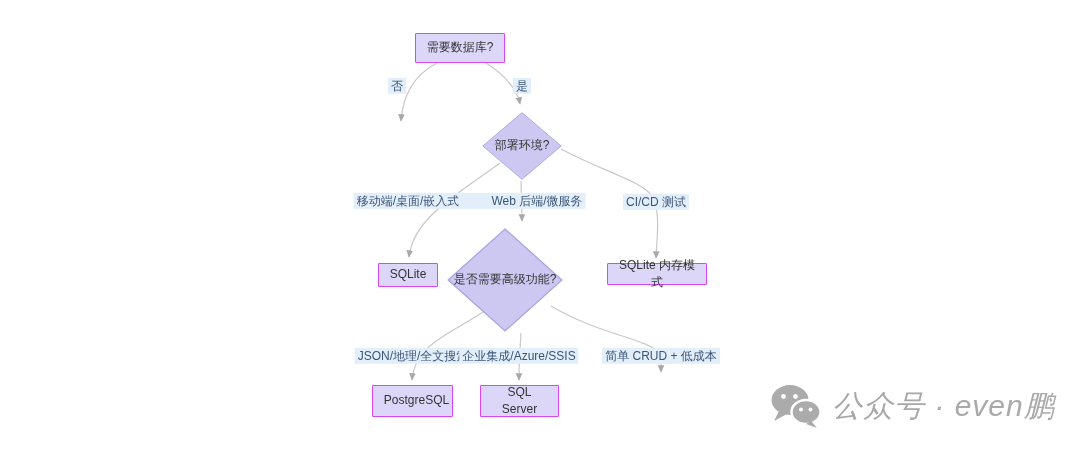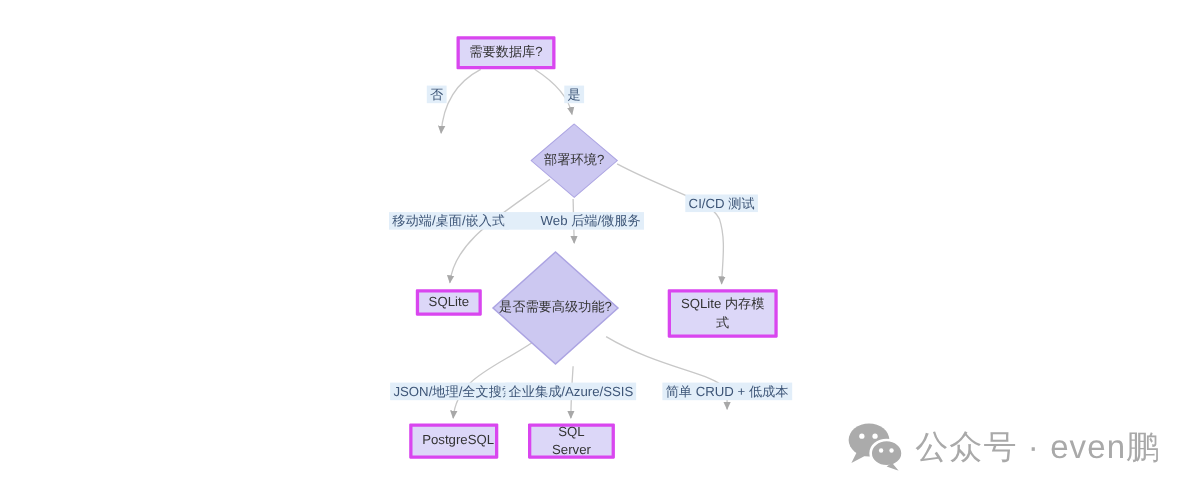--- a/index.html
+++ b/index.html
@@ -22,21 +22,21 @@
     position: absolute;
     display: flex; align-items: center; justify-content: center;
     box-sizing: border-box;
     color: #333333;
     font-size: 12px;
     text-align: center;
     line-height: 1.45;
   }
   .node.rect {
     background: #dcd7f8;
-    border: 3px solid #d946ef;
+    border: 1px solid #d946ef;
     border-radius: 1px;
     padding: 2px 8px;
   }
   .node.diamond { background: transparent; }
   .node.diamond svg {
     position: absolute; left: 0; top: 0;
     width: 100%; height: 100%;
   }
   .node.diamond polygon {
     fill: #ccc8f1;
@@ -55,20 +55,21 @@
     font-size: 12px;
     padding: 1px 3px;
     white-space: nowrap;
     line-height: 1.2;
   }
   .watermark {
     position: absolute;
     left: 770px; top: 384px;
     display: flex; align-items: center;
     color: #ababab;
+    font-style: italic;
   }
   .watermark .wm-icon { width: 52px; height: 44px; }
   .watermark .wm-text {
     margin-left: 10px;
     font-size: 30px;
     letter-spacing: 1px;
     white-space: nowrap;
     color: #a9a9a9;
   }
 </style>
@@ -111,38 +112,38 @@
     <span class="node-label">SQLite</span>
   </div>
 
   <div class="node diamond" style="left:447px; top:228px; width:116px; height:104px;">
     <svg viewBox="0 0 100 100" preserveAspectRatio="none">
       <polygon points="50,1 99,50 50,99 1,50"></polygon>
     </svg>
     <span class="node-label">是否需要高级功能?</span>
   </div>
 
-  <div class="node rect" style="left:607px; top:263px; width:100px; height:44px;">
+  <div class="node rect" style="left:607px; top:263px; width:100px; height:22px;">
     <span class="node-label">SQLite 内存模式</span>
   </div>
 
   <div class="node rect" style="left:372px; top:385px; width:81px; height:32px;padding-left:16px;">
     <span class="node-label">PostgreSQL</span>
   </div>
 
   <div class="node rect" style="left:480px; top:385px; width:79px; height:32px;">
     <span class="node-label">SQL Server</span>
   </div>
 
 
   <span class="edge-label" style="left:397px; top:86px;">否</span>
   <span class="edge-label" style="left:522px; top:86px;">是</span>
   <span class="edge-label" style="left:408px; top:201px;">移动端/桌面/嵌入式</span>
   <span class="edge-label" style="left:522px; top:201px;padding-left:33px;">Web 后端/微服务</span>
-  <span class="edge-label" style="left:656px; top:185px;">CI/CD 测试</span>
+  <span class="edge-label" style="left:656px; top:202px;">CI/CD 测试</span>
   <span class="edge-label" style="left:413px; top:356px;">JSON/地理/全文搜索</span>
   <span class="edge-label" style="left:519px; top:356px;">企业集成/Azure/SSIS</span>
   <span class="edge-label" style="left:661px; top:356px;text-align:right;">简单 CRUD + 低成本</span>
 
   <div class="watermark">
     <svg class="wm-icon" viewBox="0 0 52 44">
       <g fill="#ababab">
         <ellipse cx="20" cy="16" rx="18.5" ry="15"></ellipse>
         <polygon points="9,27 4,37 17,30"></polygon>
       </g>

